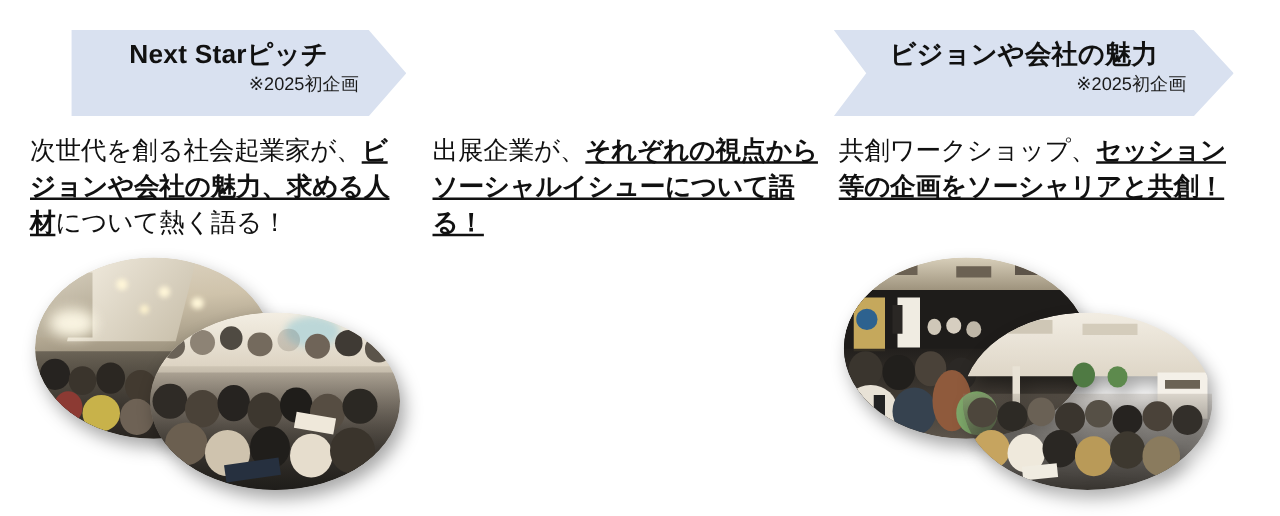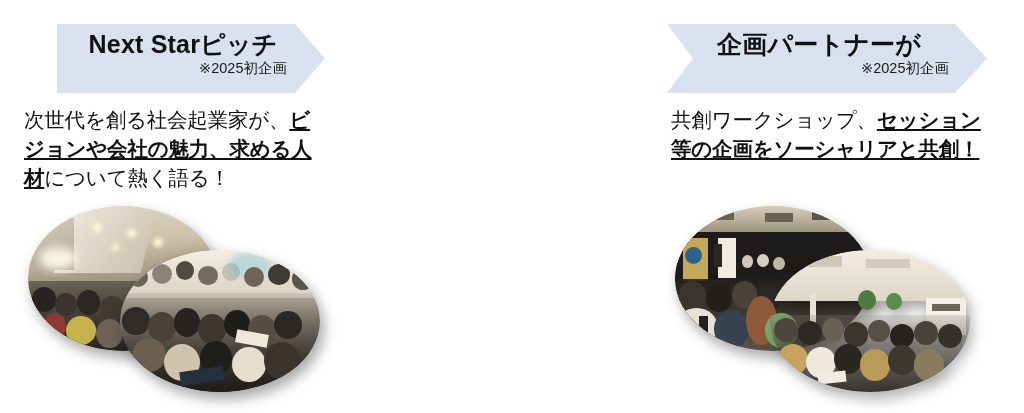--- a/index.html
+++ b/index.html
@@ -52,21 +52,21 @@
   .col-3 .banner {
     left: 12px;
     width: 320px;
     clip-path: polygon(0 0, calc(100% - 32px) 0, 100% 50%, calc(100% - 32px) 100%, 0 100%, 26px 50%);
   }
 
   .banner-title {
     display: block;
     text-align: center;
     font-weight: bold;
-    font-size: 25px;
+    font-size: 21px;
     line-height: 28px;
     letter-spacing: 0.2px;
     color: #111111;
     white-space: nowrap;
   }
   .col-2 .banner-title {
     font-size: 20px;
     line-height: 60px;
   }
   .banner-note {
@@ -80,21 +80,20 @@
   }
 
   
   .desc {
     position: absolute;
     top: 106px;
     font-size: 20.5px;
     line-height: 29px;
     letter-spacing: -0.2px;
     color: #111111;
-    font-family: Liberation Serif, serif;
   }
   .col-1 .desc { left: 24px; width: 300px; }
   .col-2 .desc { left: 16px; width: 310px; }
   .col-3 .desc { left: 16px; width: 320px; }
 
   .desc .em {
     font-weight: bold;
     text-decoration: underline;
     text-decoration-thickness: 2px;
     text-underline-offset: 2px;
@@ -195,20 +194,21 @@
         <div class="blob" style="left:72%;top:65%;width:18%;height:26%;background:#3a342c;"></div>
         <div class="rect" style="left:30%;top:84%;width:22%;height:10%;background:#26303f;transform:rotate(-8deg);"></div>
         <div class="rect" style="left:58%;top:58%;width:16%;height:9%;background:#efe8da;transform:rotate(10deg);"></div>
       </div>
     </div>
   </div>
 
   <div class="col col-2">
 
 
+    <div class="desc"><span>出展企業が、</span><span class="em">それぞれの視点からソーシャルイシューについて語る！</span><span></span></div>
 
     <div class="photo p2a">
       <div class="inner">
         <div class="bg" style="background:linear-gradient(180deg,#cdc3ad 0%,#b3a891 16%,#262321 34%,#1d1b19 58%,#6d655a 100%);"></div>
         <div class="rect" style="left:0;top:0;width:100%;height:18%;background:linear-gradient(180deg,#d8cfba,#9e937d);"></div>
         <div class="rect" style="left:12%;top:3%;width:18%;height:7%;background:#6b6153;"></div>
         <div class="rect" style="left:46%;top:5%;width:14%;height:6%;background:#6b6153;"></div>
         <div class="rect" style="left:70%;top:4%;width:12%;height:6%;background:#5d5449;"></div>
         <div class="rect" style="left:0;top:18%;width:100%;height:34%;background:#1e1c1a;"></div>
         <div class="rect" style="left:4%;top:22%;width:13%;height:30%;background:#c5a85c;"></div>
@@ -258,21 +258,21 @@
         <div class="blob" style="left:59%;top:67%;width:14%;height:21%;background:#3d382f;"></div>
         <div class="blob" style="left:72%;top:70%;width:15%;height:22%;background:#8a7b5e;"></div>
         <div class="rect" style="left:24%;top:86%;width:14%;height:8%;background:#f0ece1;transform:rotate(-6deg);"></div>
       </div>
     </div>
   </div>
 
   <div class="col col-3">
 
     <div class="banner">
-      <span class="banner-title">企画パートナーが</span>
+      <span class="banner-title">ビジョンや会社の魅力</span>
       <span class="banner-note">※2025初企画</span>
     </div>
 
     <div class="desc"><span>共創ワークショップ、</span><span class="em">セッション等の企画をソーシャリアと共創！</span><span></span></div>
 
   </div>
 
 </div>
 
 </body></html>

